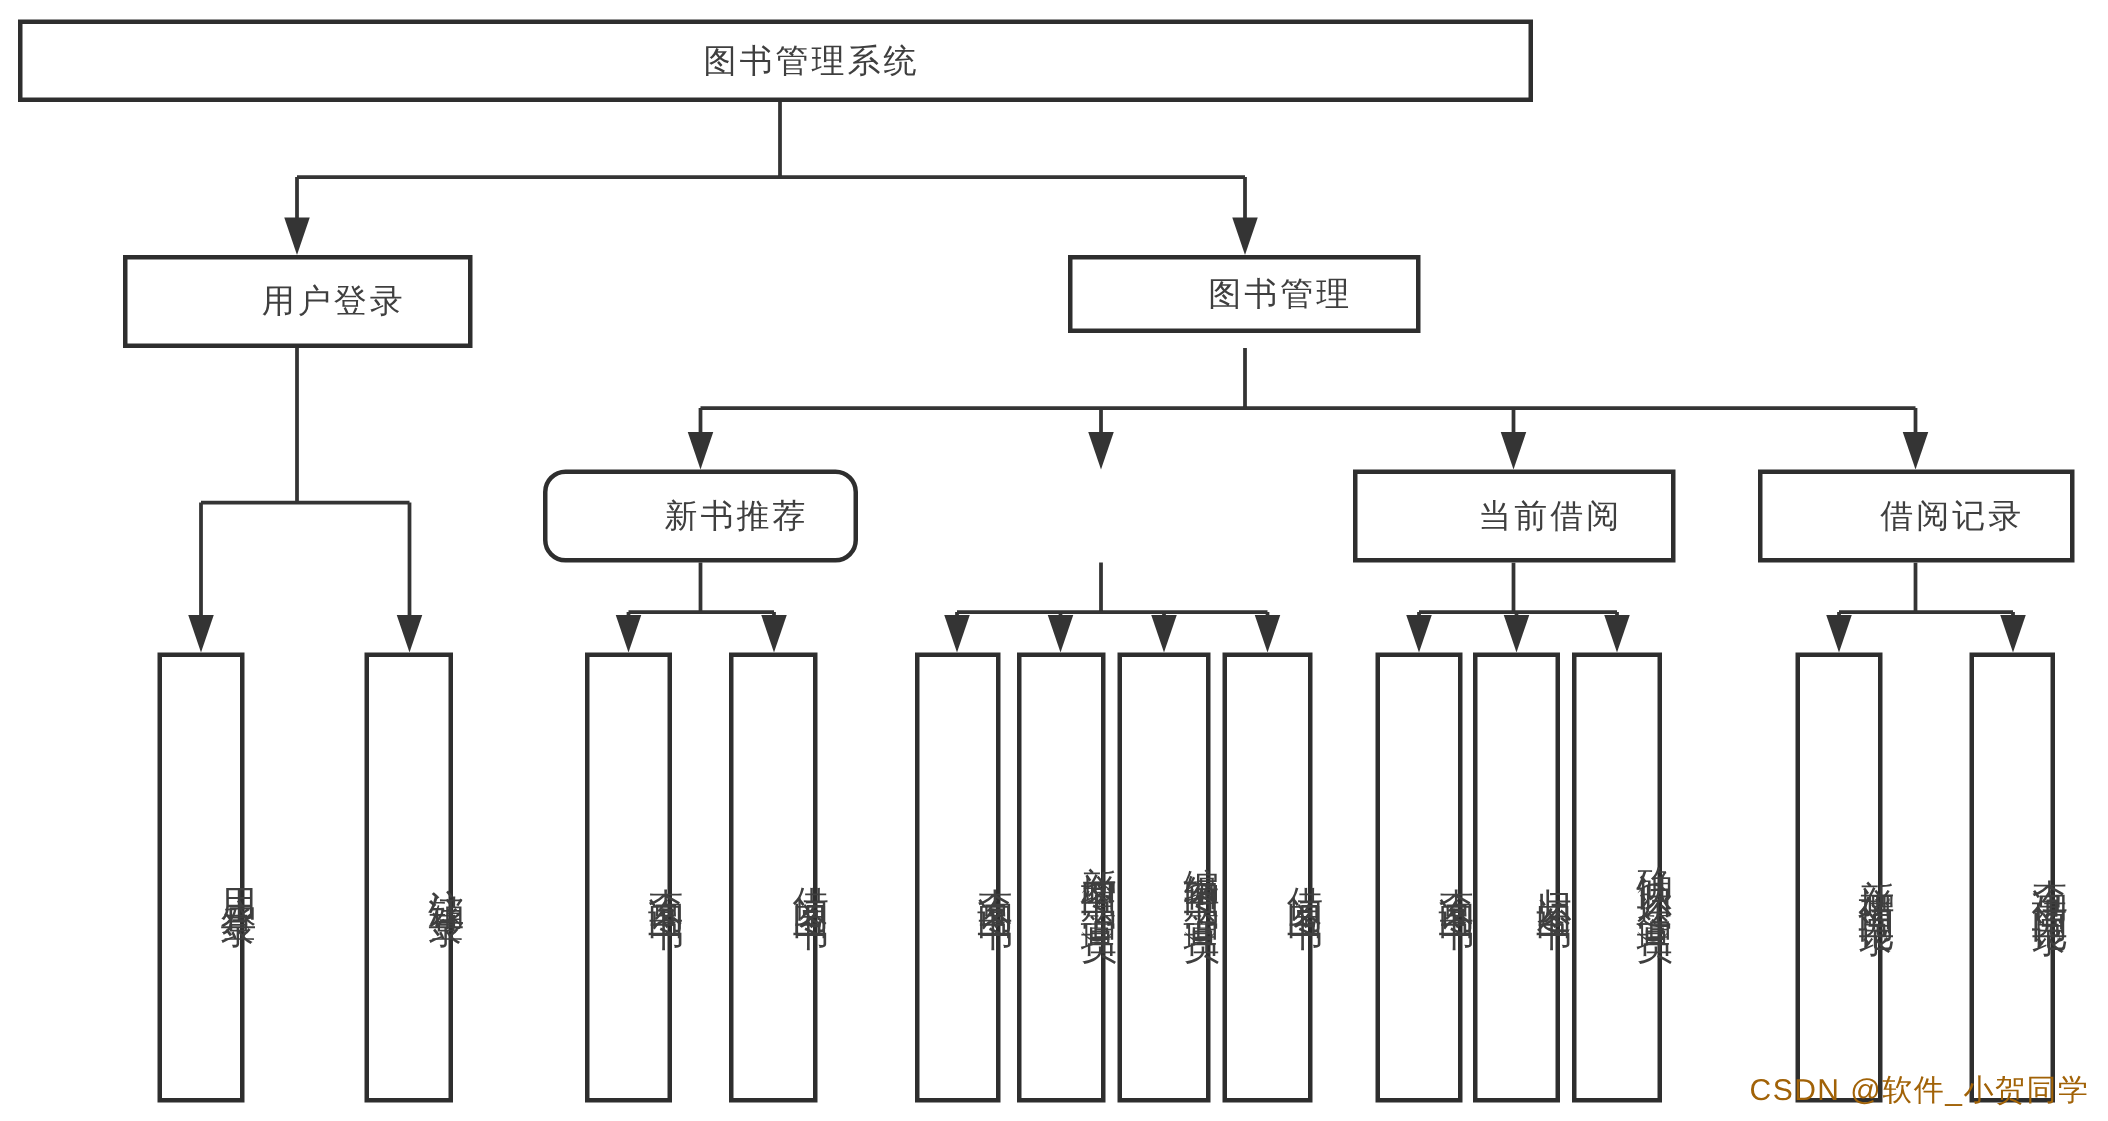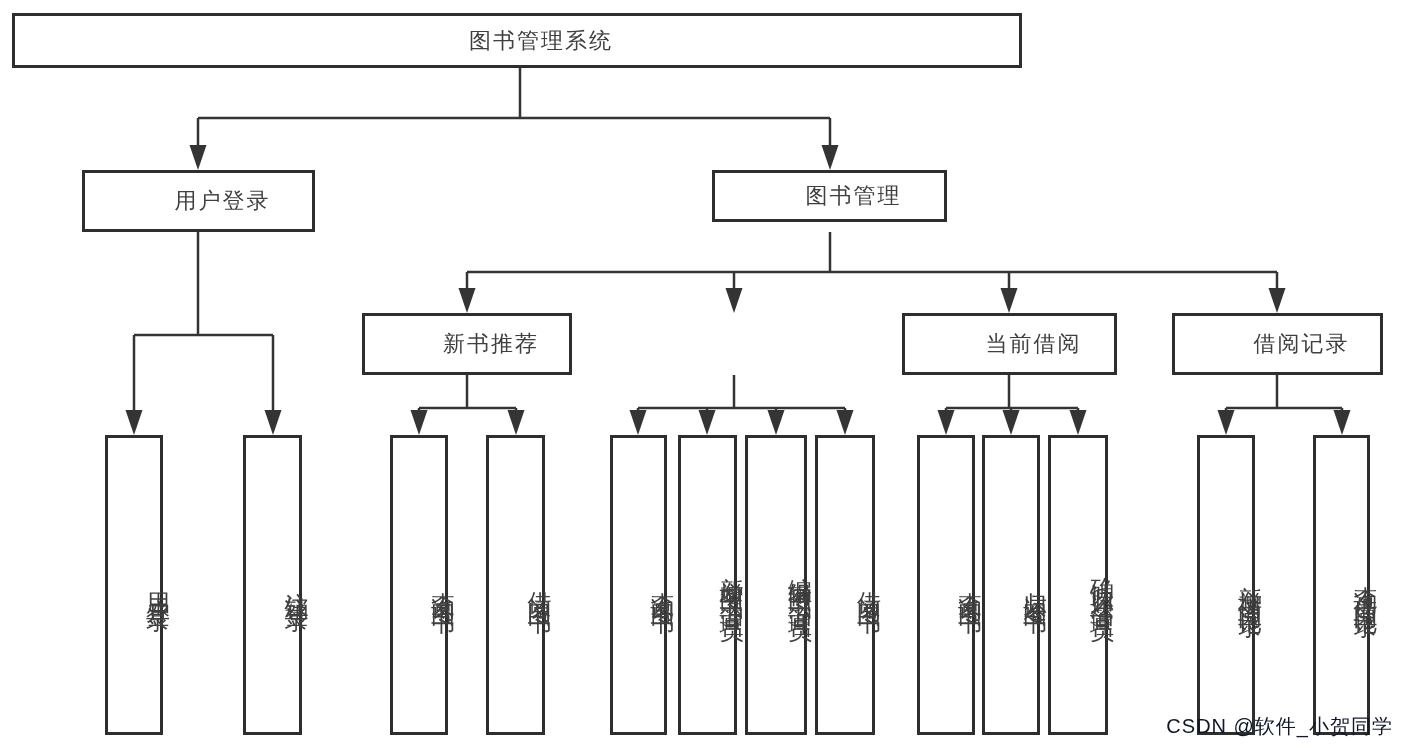--- a/index.html
+++ b/index.html
@@ -38,21 +38,21 @@
     font-size: 24px;
     letter-spacing: 6px;
     line-height: 1;
   }
   .watermark {
     position: absolute;
     right: 12px;
     bottom: 7px;
     font-size: 20px;
     letter-spacing: 1px;
-    color: #0f172a;
+    color: #a16207;
     z-index: 5;
     white-space: nowrap;
   }
 </style>
 </head>
 <body>
 
 <div class="canvas">
 
   <svg class="connectors" viewBox="0 0 1405 747" xmlns="http://www.w3.org/2000/svg">
@@ -93,21 +93,21 @@
       <polygon points="1217.5,410 1234.5,410 1226,435"></polygon>
       <polygon points="1333.5,410 1350.5,410 1342,435"></polygon>
     </g>
   </svg>
 
   <div class="box h" style="left:12px; top:13px; width:1010px; height:55px;">图书管理系统</div>
 
   <div class="box h" style="left:82px; top:170px; width:233px; height:62px;">用户登录</div>
   <div class="box h" style="left:712px; top:170px; width:235px; height:52px;">图书管理</div>
 
-  <div class="box h" style="left:362px; top:313px; width:210px; height:62px;">新书推荐</div>
+  <div class="box h" style="left:362px; top:313px; width:210px; height:62px;border-radius:15px;">新书推荐</div>
   <div class="box h" style="left:902px; top:313px; width:215px; height:62px;">当前借阅</div>
   <div class="box h" style="left:1172px; top:313px; width:211px; height:62px;">借阅记录</div>
 
   <div class="box v" style="left:105px; top:435px; width:58px; height:300px;">用户登录</div>
   <div class="box v" style="left:243px; top:435px; width:59px; height:300px;">注销登录</div>
 
   <div class="box v" style="left:390px; top:435px; width:58px; height:300px;">查询图书</div>
   <div class="box v" style="left:486px; top:435px; width:59px; height:300px;">借阅图书</div>
 
   <div class="box v" style="left:610px; top:435px; width:57px; height:300px;">查询图书</div>

